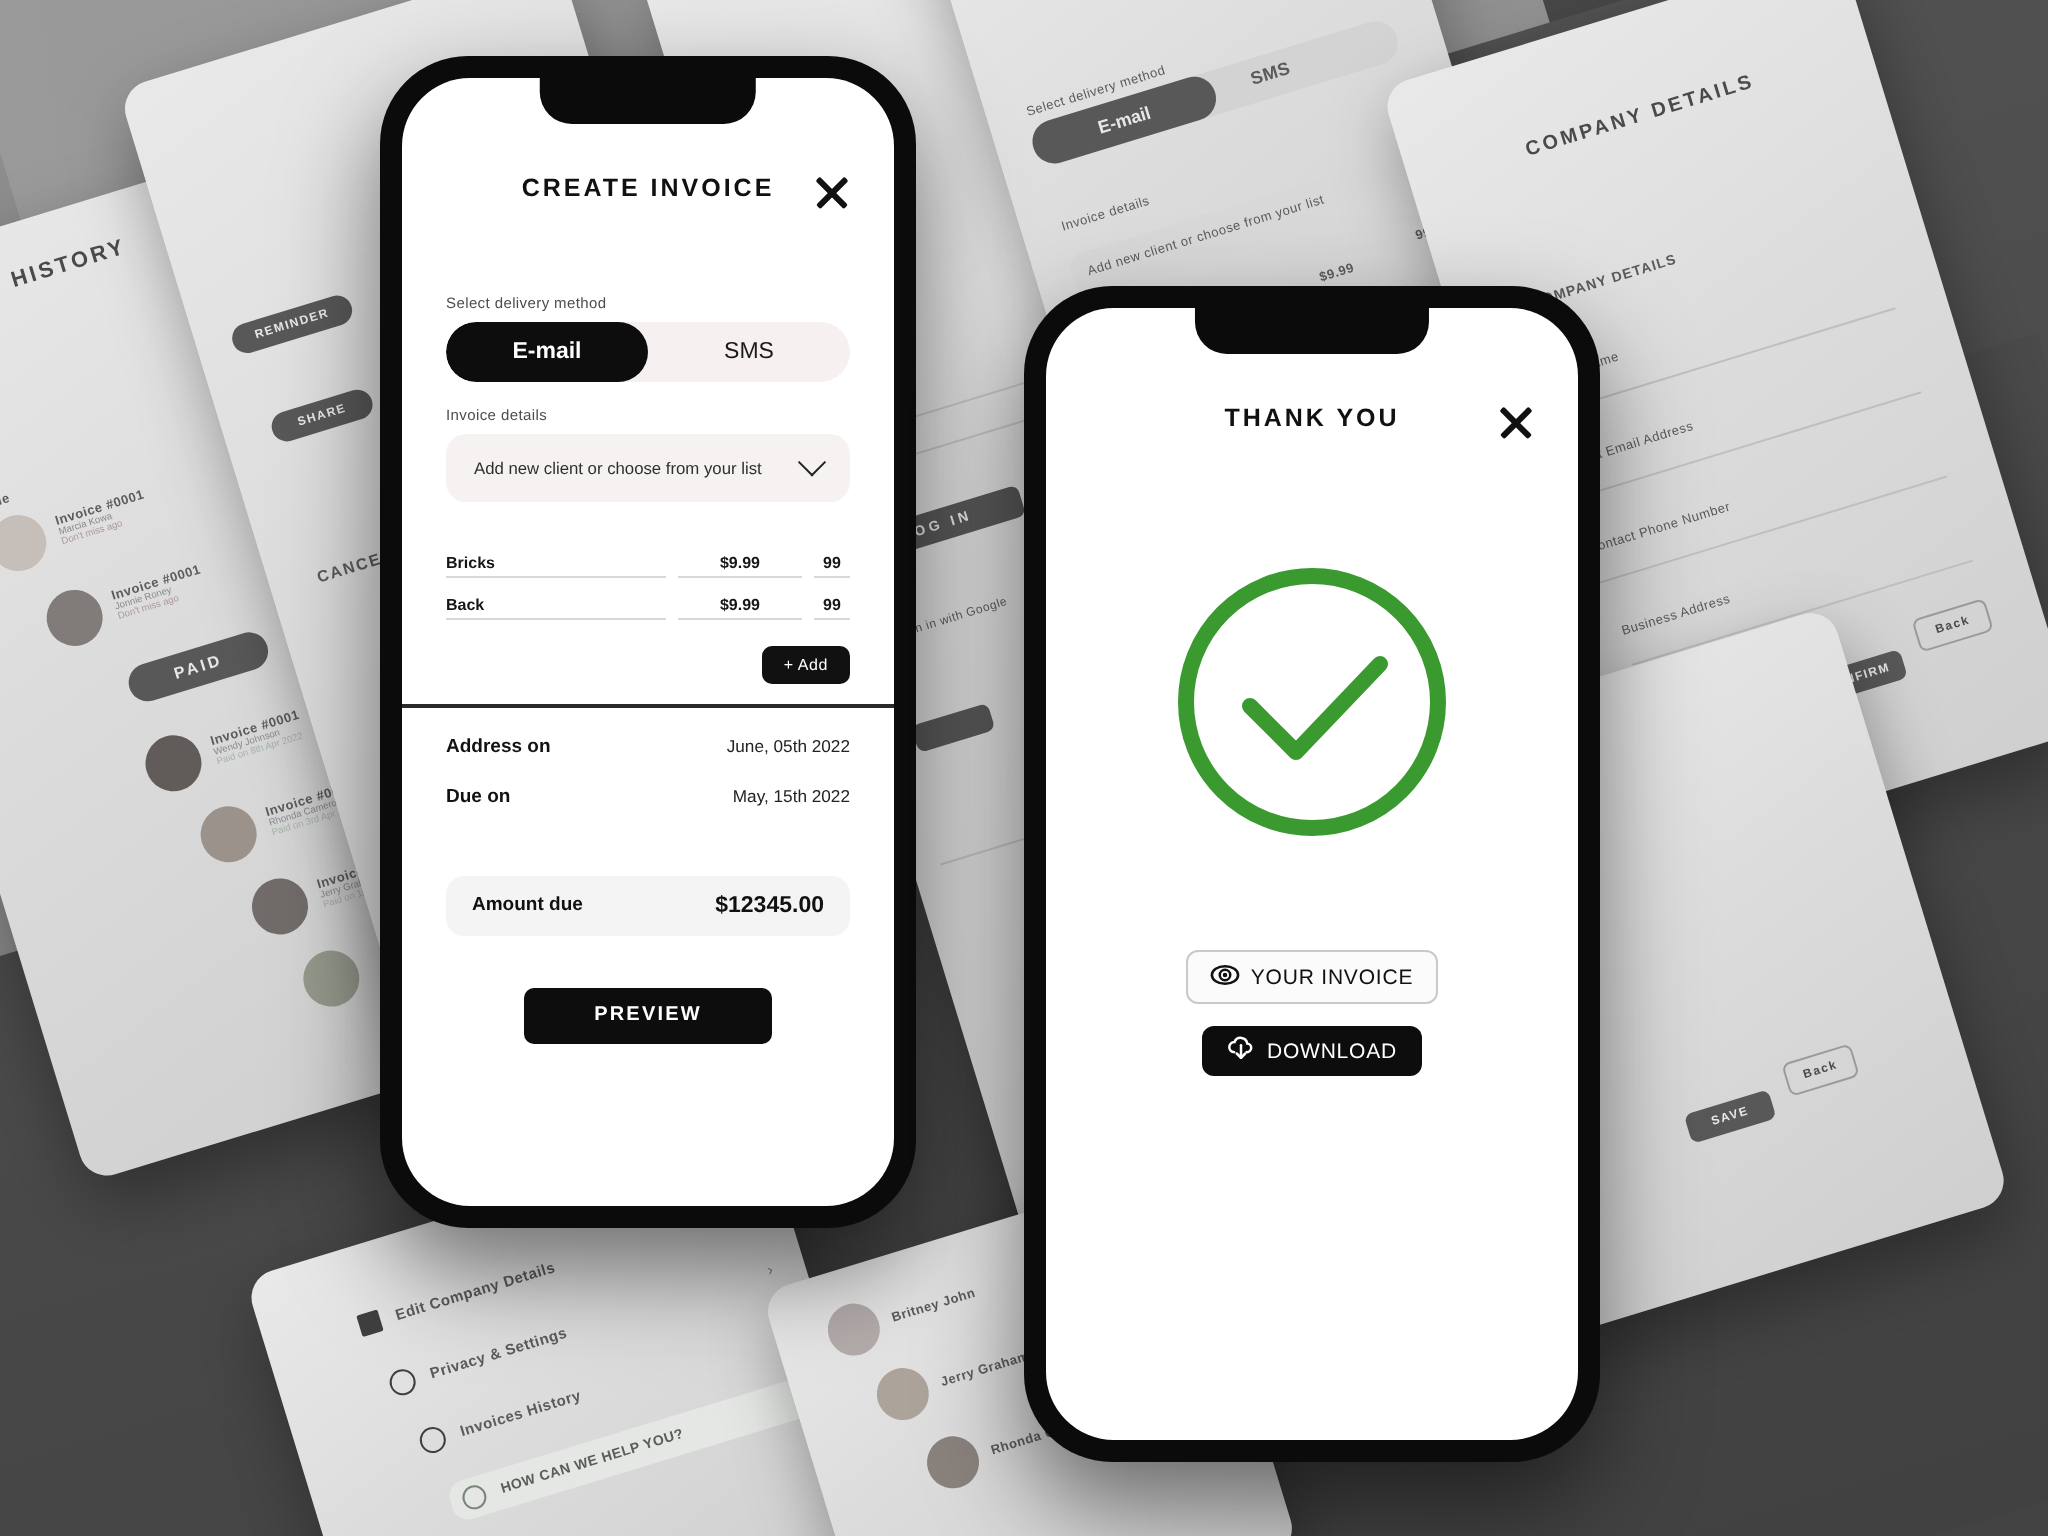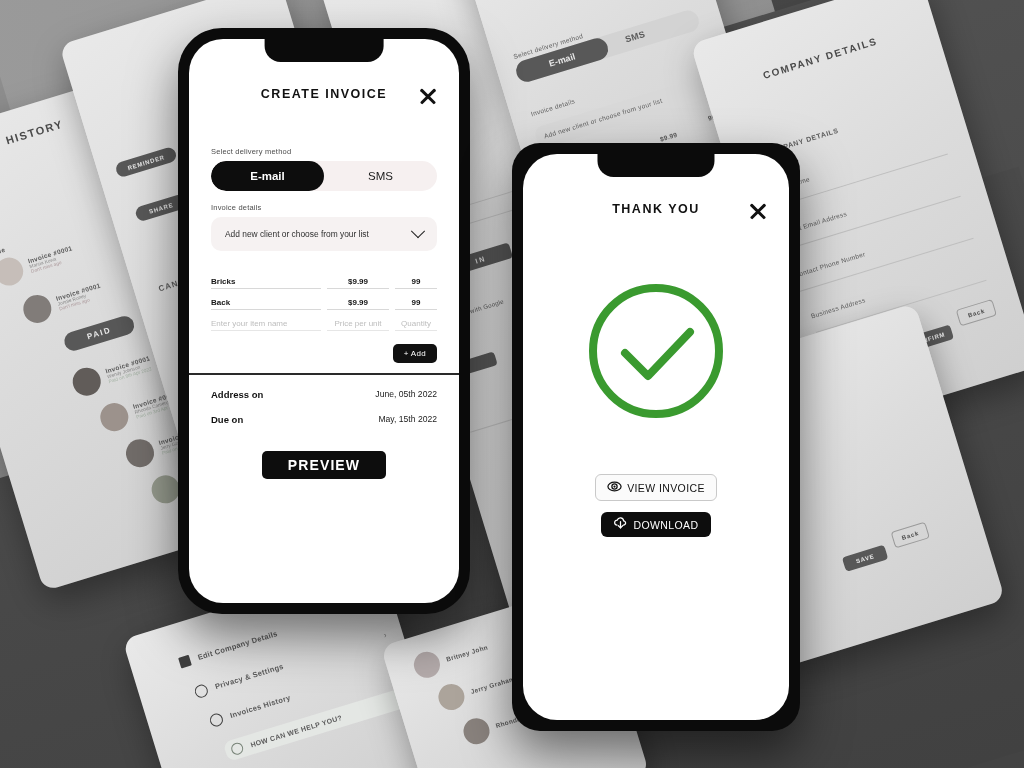--- a/index.html
+++ b/index.html
@@ -149,21 +149,21 @@
   .drow .v{font-size:8.6px;color:#222;}
   .amount{
     margin-top:34px;background:#f4f4f4;border-radius:9px;height:30px;
     display:flex;align-items:center;justify-content:space-between;padding:0 13px;
   }
   .amount .k{font-size:9.5px;font-weight:700;color:#111;}
   .amount .v{font-size:11.5px;font-weight:700;color:#111;}
   .previewbtn{
     margin:26px auto 0;width:124px;height:28px;background:#0d0d0d;color:#fff;
     border-radius:5px;display:flex;align-items:center;justify-content:center;
-    font-size:14px;font-weight:700;letter-spacing:1.1px;cursor:pointer;
+    font-size:10px;font-weight:700;letter-spacing:1.1px;cursor:pointer;
   }
 
   
   .ty{position:absolute;top:86px;left:0;right:0;bottom:0;display:flex;flex-direction:column;align-items:center;}
   .check-wrap{margin-top:40px;}
   .ty-msg{margin-top:38px;text-align:center;}
   .ty-msg div{
     font-size:13px;letter-spacing:.6px;color:#1d1d1d;line-height:26px;
   }
   .ty-actions{margin-top:48px;display:flex;flex-direction:column;align-items:center;gap:11px;}
@@ -335,21 +335,21 @@
     <div style="position:absolute;left:40px;top:56px;display:flex;gap:7px;align-items:center;">
       <span class="avatar" style="width:26px;height:26px;background:#c2a07f;"></span>
       <span class="lbl b">Jerry Graham</span>
     </div>
     <div style="position:absolute;left:54px;top:96px;display:flex;gap:7px;align-items:center;">
       <span class="avatar" style="width:26px;height:26px;background:#9a7f6a;"></span>
       <span class="lbl b">Rhonda Cameron</span>
     </div>
   </div>
 
-  <div class="phone" style="left:178px;top:28px;width:292px;height:586px;text-decoration:underline;">
+  <div class="phone" style="left:190px;top:28px;width:268px;height:586px;text-decoration:underline;">
     <div class="screen">
       <div class="notch"></div>
 
       <div class="hdr">
         <div class="t">CREATE INVOICE</div>
         <div class="xbtn"></div>
       </div>
 
       <div class="ci">
 
@@ -370,49 +370,48 @@
           <div class="irow">
             <span class="icell name">Bricks</span>
             <span class="icell price">$9.99</span>
             <span class="icell qty">99</span>
           </div>
           <div class="irow">
             <span class="icell name">Back</span>
             <span class="icell price">$9.99</span>
             <span class="icell qty">99</span>
           </div>
-          <div class="irow ph">
-            <span class="icell name">Enter your item name</span>
-            <span class="icell price">Price per unit</span>
-            <span class="icell qty">Quantity</span>
-          </div>
         </div>
 
         <div class="addwrap">
           <div class="addbtn">+ Add</div>
         </div>
 
         <div class="divider"></div>
 
         <div class="drow">
           <span class="k">Address on</span>
           <span class="v">June, 05th 2022</span>
         </div>
         <div class="drow">
           <span class="k">Due on</span>
           <span class="v">May, 15th 2022</span>
         </div>
 
+        <div class="amount">
+          <span class="k">Amount due</span>
+          <span class="v">$12345.00</span>
+        </div>
 
         <div class="previewbtn">PREVIEW</div>
       </div>
     </div>
   </div>
 
-  <div class="phone" style="left:512px;top:143px;width:288px;height:588px;border-radius:28px;">
+  <div class="phone" style="left:512px;top:143px;width:288px;height:588px;">
     <div class="screen">
       <div class="notch"></div>
 
       <div class="hdr">
         <div class="t">THANK YOU</div>
         <div class="xbtn"></div>
       </div>
 
       <div class="ty">
 
@@ -426,21 +425,21 @@
 
         <div class="ty-actions">
           <div class="btn-out">
             <span>
               <svg width="15" height="15" viewBox="0 0 24 24" aria-hidden="true">
                 <ellipse cx="12" cy="12" rx="10.5" ry="7" fill="none" stroke="#111" stroke-width="2"></ellipse>
                 <circle cx="12" cy="12" r="4.2" fill="none" stroke="#111" stroke-width="2"></circle>
                 <circle cx="12" cy="12" r="1.8" fill="#111"></circle>
               </svg>
             </span>
-            <span>VIEW INVOICE</span>
+            <span>YOUR INVOICE</span>
           </div>
 
           <div class="btn-fill">
             <span>
               <svg width="15" height="15" viewBox="0 0 24 24" aria-hidden="true">
                 <path d="M6.5 14.5a4 4 0 0 1 .3-8 5.3 5.3 0 0 1 10.2 1.2 3.4 3.4 0 0 1-.5 6.8" fill="none" stroke="#fff" stroke-width="2" stroke-linecap="round"></path>
                 <line x1="12" y1="9" x2="12" y2="19" stroke="#fff" stroke-width="2" stroke-linecap="round"></line>
                 <polyline points="8.6,15.6 12,19 15.4,15.6" fill="none" stroke="#fff" stroke-width="2" stroke-linecap="round" stroke-linejoin="round"></polyline>
               </svg>
             </span>

